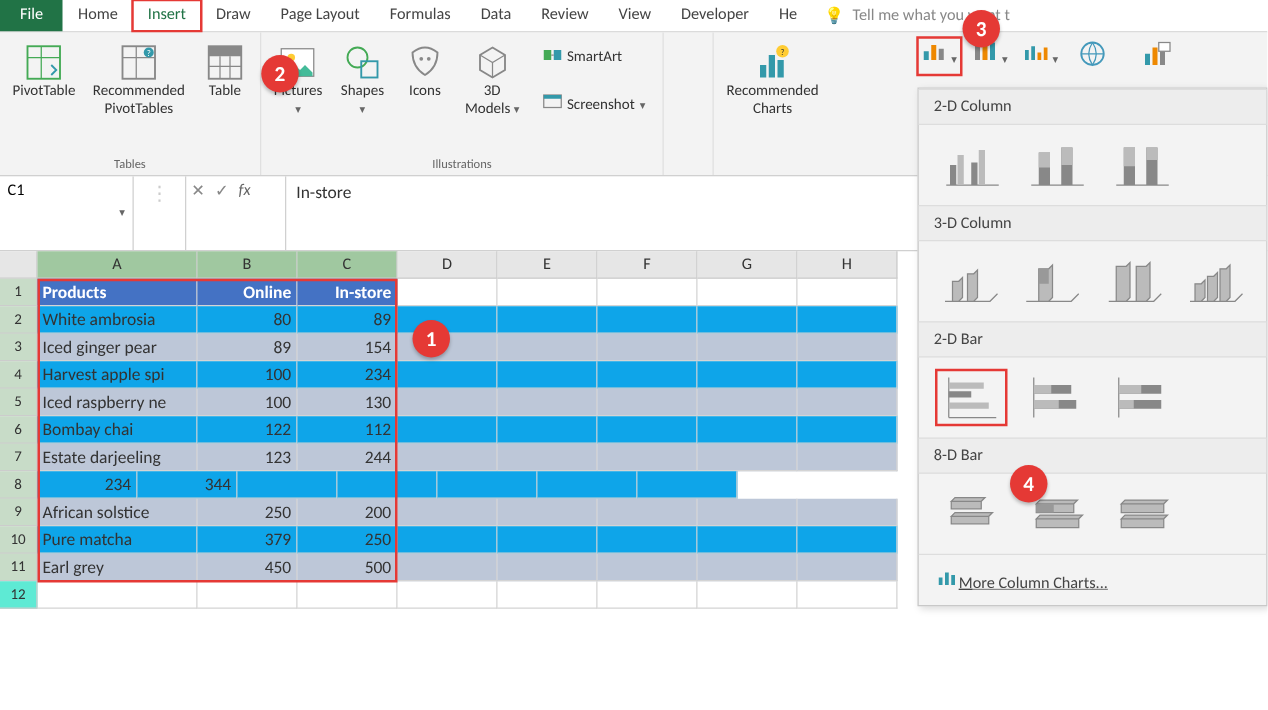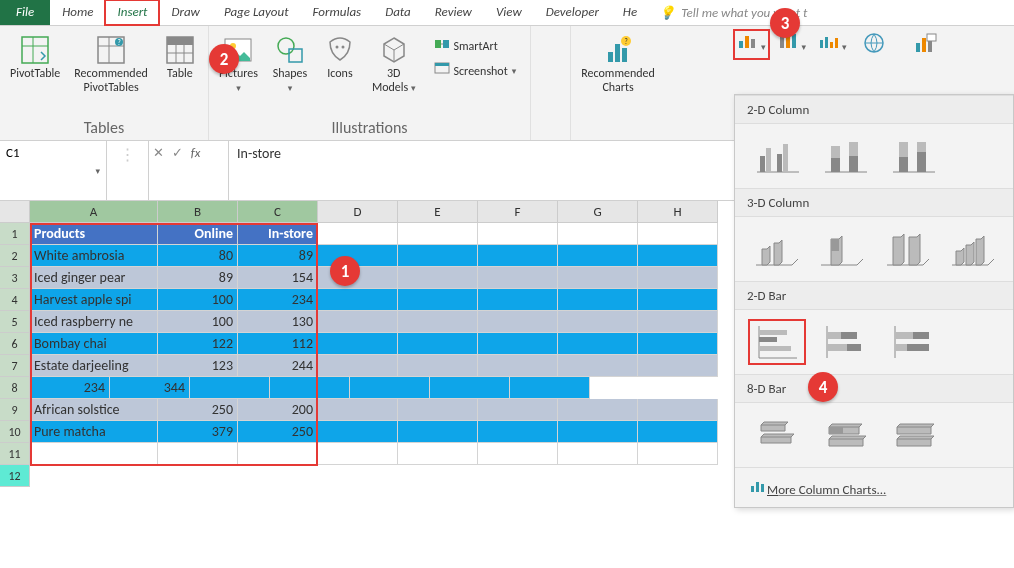--- a/index.html
+++ b/index.html
@@ -1,28 +1,28 @@
 <!DOCTYPE html>
 <html><head>
 <meta charset="utf-8">
 <style>
   * { box-sizing: border-box; margin: 0; padding: 0; font-family: "Segoe UI", Calibri, sans-serif; }
   body { background: #fff; width: 1014px; height: 568px; overflow: hidden; position: relative; font-size: 13px; color: #333; }
-  .tabs { display: flex; height: 26px; background: #fff; border-bottom: 1px solid #d0d0d0; font-style: italic; }
+  .tabs { display: flex; height: 26px; background: #fff; border-bottom: 1px solid #d0d0d0; }
   .tab { padding: 4px 12px 3px; cursor: pointer; font-size: 13px; color: #444; }
   .tab.file { background: #217346; color: #fff; padding: 4px 16px; }
   .tab.active { color: #217346; }
   .ribbon { display: flex; height: 115px; background: #f3f3f3; border-bottom: 1px solid #d0d0d0; position: relative; }
   .group { display: flex; flex-direction: column; align-items: center; border-right: 1px solid #e0e0e0; padding: 4px 4px 0; }
   .group-row { display: flex; align-items: flex-start; justify-content: center; gap: 2px; }
-  .group-label { font-size: 16px; color: #666; margin-top: auto; padding: 2px 0 3px; }
+  .group-label { font-size: 10px; color: #666; margin-top: auto; padding: 2px 0 3px; }
   .big-btn { display: flex; flex-direction: column; align-items: center; justify-content: flex-start; padding: 4px 6px 0; min-width: 48px; cursor: pointer; text-align: center; }
   .big-btn .lbl { font-size: 12px; color: #333; line-height: 14px; margin-top: 0; }
   .icon-box { width: 32px; height: 32px; display: flex; align-items: center; justify-content: center; }
-  .small-row { display: flex; flex-direction: column; gap: 2px; padding: 4px 8px; }
+  .small-row { display: flex; flex-direction: column; gap: 14px; padding: 4px 8px; }
   .small-btn { display: flex; align-items: center; gap: 4px; cursor: pointer; font-size: 12px; padding: 2px 2px; }
   .caret { font-size: 9px; color: #666; }
   .fmla-bar { display: flex; height: 60px; border-bottom: 1px solid #d0d0d0; background: #fff; }
   .namebox { width: 107px; border-right: 1px solid #d0d0d0; display: flex; align-items: flex-start; padding: 4px 6px; font-size: 13px; }
   .namebox input { width: 100%; border: none; outline: none; font-size: 13px; }
   .fx-btns { display: flex; align-items: flex-start; padding: 4px 4px; gap: 8px; color: #888; width: 80px; border-right: 1px solid #d0d0d0; }
   .fx-label { font-style: italic; color: #666; }
   .fx-area { flex: 1; padding: 4px 8px; font-size: 14px; }
   .grid { display: flex; }
   .row-hdrs { display: flex; flex-direction: column; }
@@ -34,21 +34,21 @@
   .cells .row { display: flex; height: 22px; }
   .cell { border-right: 1px solid #d4d4d4; border-bottom: 1px solid #d4d4d4; padding: 0 4px; display: flex; align-items: center; font-size: 14px; overflow: hidden; white-space: nowrap; }
   .wA { width: 128px; } .wB { width: 80px; } .wC { width: 80px; } .wN { width: 80px; }
   .hdr-cell { background: #4472C4; color: #ffffff; font-weight: 700; }
   .sel-odd { background: #0ea5e9; }
   .sel-even { background: #BDC7D8; }
   .num { justify-content: flex-end; }
   .col-sel { background: #a0c8a0 !important; }
   .row-sel { background: #c8dcc8; }
   
-  .chart-dd { position: absolute; top: 0; left: 734px; width: 280px; background: #f3f3f3; border: 1px solid #c8c8c8; box-shadow: 2px 2px 6px rgba(0,0,0,0.15); z-index: 50; margin-top: 24px; }
+  .chart-dd { position: absolute; top: 0; left: 734px; width: 280px; background: #f3f3f3; border: 1px solid #c8c8c8; box-shadow: 2px 2px 6px rgba(0,0,0,0.15); z-index: 50; }
   .dd-header { background: #ededed; padding: 6px 12px; font-size: 13px; color: #444; border-top: 1px solid #ddd; border-bottom: 1px solid #ddd; }
   .dd-row { display: flex; gap: 12px; padding: 10px 14px; }
   .chart-thumb { width: 56px; height: 44px; display: flex; align-items: center; justify-content: center; cursor: pointer; }
   .dd-footer { padding: 10px 14px; border-top: 1px solid #ddd; display: flex; align-items: flex-end; }
   .dd-footer .link { color: #444; text-decoration: underline; text-decoration-color: #888; }
   .hl-red { outline: 2px solid #E53935; outline-offset: -1px; }
   .marker { position: absolute; width: 30px; height: 30px; border-radius: 50%; background: #E53935; color: #fff; font-size: 17px; font-weight: 600; display: flex; align-items: center; justify-content: center; box-shadow: 0 2px 3px rgba(0,0,0,0.25); z-index: 100; }
   .tellme { display:flex; align-items:center; gap:6px; padding:4px 10px; color:#888; font-size:13px;}
 </style>
 </head>
@@ -498,20 +498,30 @@
           <div class="cell wA sel-odd ">Pure matcha</div>
           <div class="cell wB sel-odd num">379</div>
           <div class="cell wC sel-odd num">250</div>
           <div class="cell wN sel-odd "></div>
           <div class="cell wN sel-odd "></div>
           <div class="cell wN sel-odd "></div>
           <div class="cell wN sel-odd "></div>
           <div class="cell wN sel-odd "></div>
         </div>
         <div class="row">
+          <div class="cell wA sel-even ">Earl grey</div>
+          <div class="cell wB sel-even num">450</div>
+          <div class="cell wC sel-even num">500</div>
+          <div class="cell wN sel-even "></div>
+          <div class="cell wN sel-even "></div>
+          <div class="cell wN sel-even "></div>
+          <div class="cell wN sel-even "></div>
+          <div class="cell wN sel-even "></div>
+        </div>
+        <div class="row">
           <div class="cell wA  "></div>
           <div class="cell wB  num"></div>
           <div class="cell wC  num"></div>
           <div class="cell wN  "></div>
           <div class="cell wN  "></div>
           <div class="cell wN  "></div>
           <div class="cell wN  "></div>
           <div class="cell wN  "></div>
         </div>
       </div>

